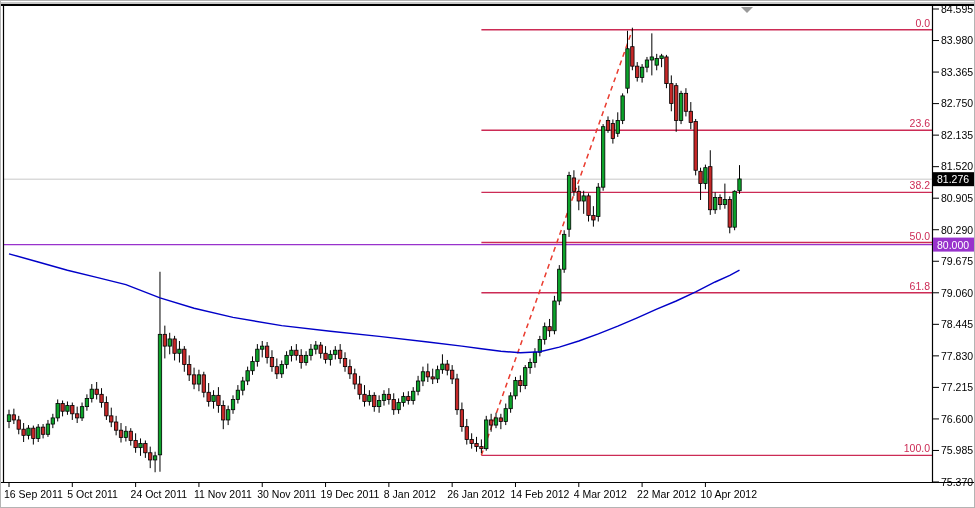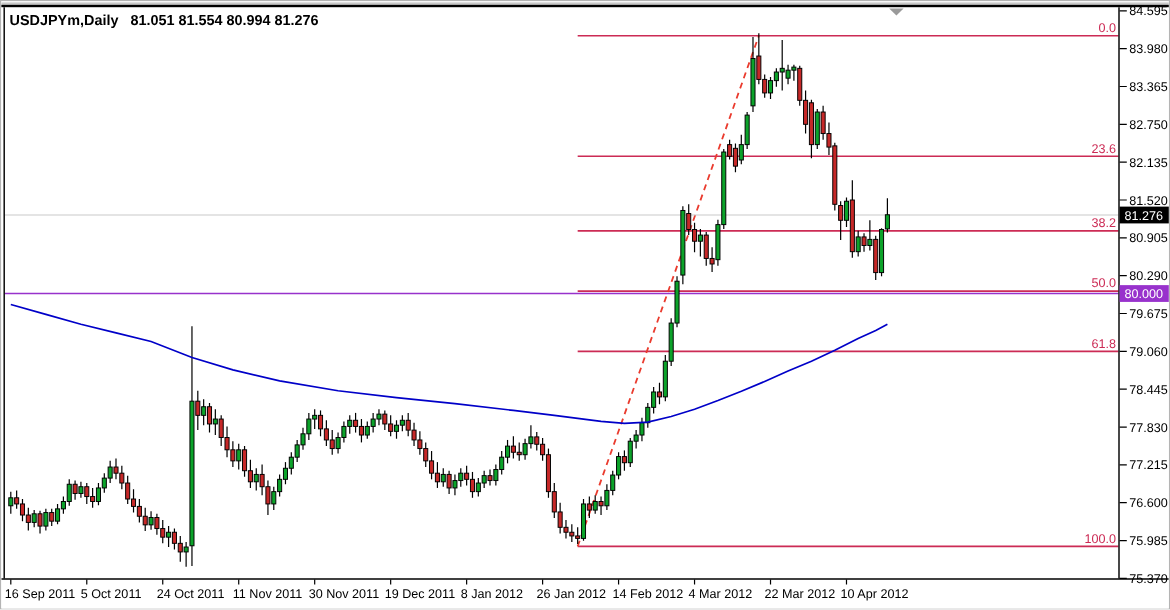--- a/index.html
+++ b/index.html
@@ -11,21 +11,20 @@
                letter-spacing:0px;white-space:pre;}
   #chart-title .sp{display:inline-block;width:10px;}
   svg text{font-family:"Liberation Sans",sans-serif;}
 </style>
 </head>
 <body>
 
 <div id="window">
   <div id="frame-top-gray"></div>
   <div id="frame-top"></div>
-  <div id="chart-title"><span>USDJPYm,Daily</span><span class="sp"></span><span>81.051 81.554 80.994 81.276</span></div>
   <svg id="chart-svg" width="975" height="508">
       <rect x="0" y="0" width="975" height="508" fill="#ffffff"></rect>
       <rect x="3" y="6" width="928" height="475" fill="#ffffff"></rect>
       <g>
         <line x1="480.39" y1="28.76556500000006" x2="931" y2="28.76556500000006" stroke="#cc2b55" stroke-width="1.4"></line>
         <text x="929" y="25.76556500000006" text-anchor="end" font-size="10.5px" fill="#cc2b55">0.0</text>
         <line x1="480.39" y1="129.20937200000023" x2="931" y2="129.20937200000023" stroke="#cc2b55" stroke-width="1.4"></line>
         <text x="929" y="126.20937200000023" text-anchor="end" font-size="10.5px" fill="#cc2b55">23.6</text>
         <line x1="480.39" y1="191.35224799999966" x2="931" y2="191.35224799999966" stroke="#cc2b55" stroke-width="1.4"></line>
         <text x="929" y="188.35224799999966" text-anchor="end" font-size="10.5px" fill="#cc2b55">38.2</text>

